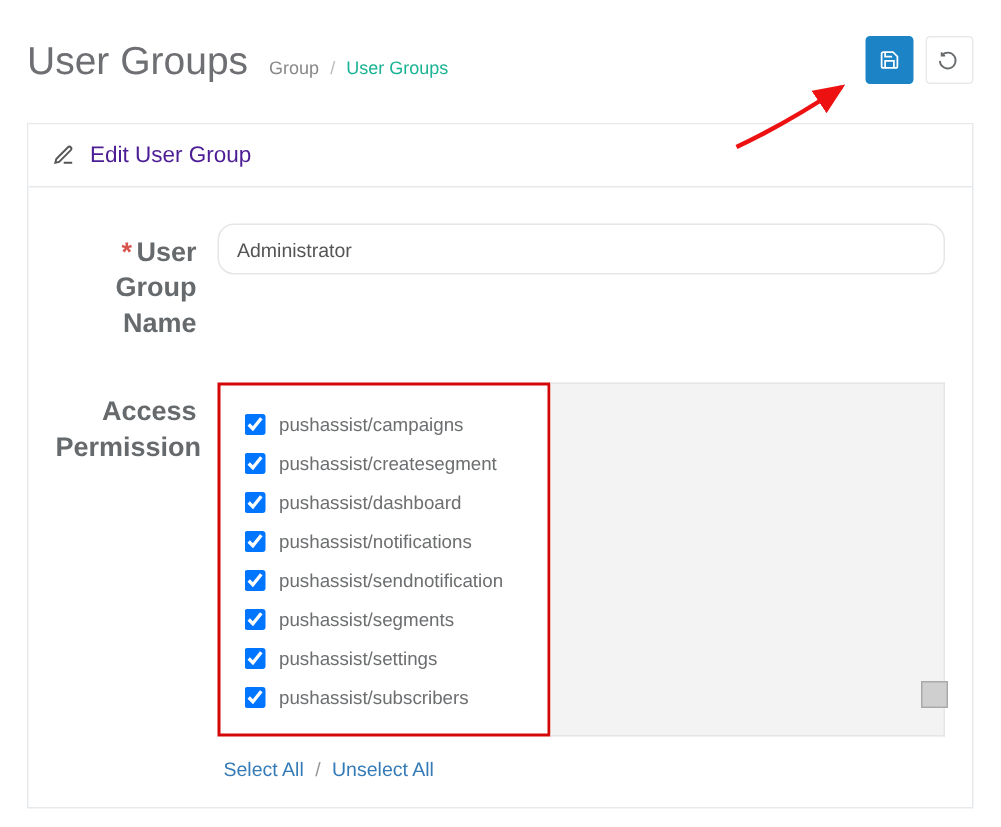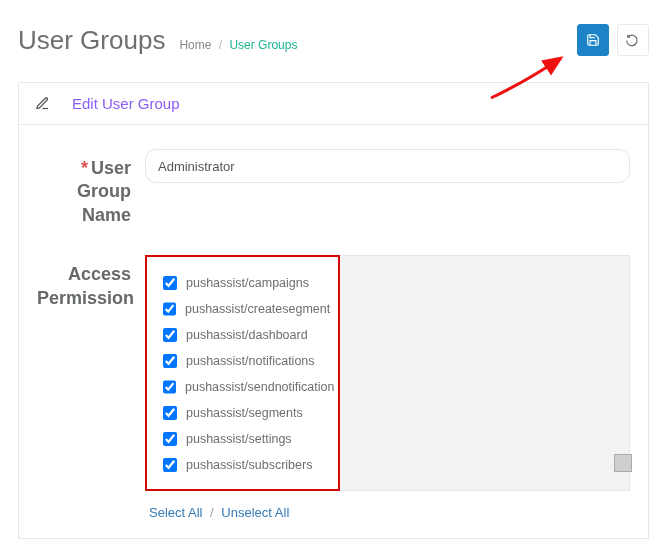--- a/index.html
+++ b/index.html
@@ -55,22 +55,22 @@
   .panel {
     border: 1px solid #e7eaec;
     margin-top: 2px;
   }
   .panel-heading {
     padding: 12px 16px;
     border-bottom: 1px solid #e7eaec;
     background: #fff;
     display: flex;
     align-items: center;
-    gap: 22px;
-    color: #8b5cf6;
+    gap: 10px;
+    color: #4c1d95;
   }
   .panel-heading .ht { font-size: 15px; font-weight: 400; }
   .panel-body {
     padding: 24px 18px 18px 18px;
   }
 
   .form-row {
     display: flex;
     align-items: flex-start;
     margin-bottom: 28px;
@@ -97,21 +97,21 @@
     color: #555;
     border-radius: 11px;
   }
   .perm-box-wrap {
     display: flex;
     align-items: flex-start;
     gap: 0;
   }
   .perm-box {
     border: 2.5px solid #d40606;
-    width: 195px;
+    width: 222px;
     padding: 10px 12px 8px 12px;
     background: #fff;
     position: relative;
   }
   .perm-bg {
     flex: 1;
     background: #f3f3f3;
     border: 1px solid #e5e6e7;
     border-left: none;
     height: 236px;
@@ -158,21 +158,21 @@
 </style>
 </head>
 <body>
 
 <div class="page-wrap">
 
   <div class="page-header">
     <div class="title-area">
       <h1 class="page-title">User Groups</h1>
       <div class="breadcrumb">
-        <span>Home</span>
+        <span>Group</span>
         <span class="sep">/</span>
         <span class="link">User Groups</span>
       </div>
     </div>
     <div class="btn-row">
       <div class="btn btn-primary">
         <svg class="ico" width="14" height="14" viewBox="0 0 24 24" fill="none" stroke="currentColor" stroke-width="2">
           <path d="M19 21H5a2 2 0 0 1-2-2V5a2 2 0 0 1 2-2h11l5 5v11a2 2 0 0 1-2 2z"></path>
           <polyline points="17 21 17 13 7 13 7 21"></polyline>
           <polyline points="7 3 7 8 15 8"></polyline>

